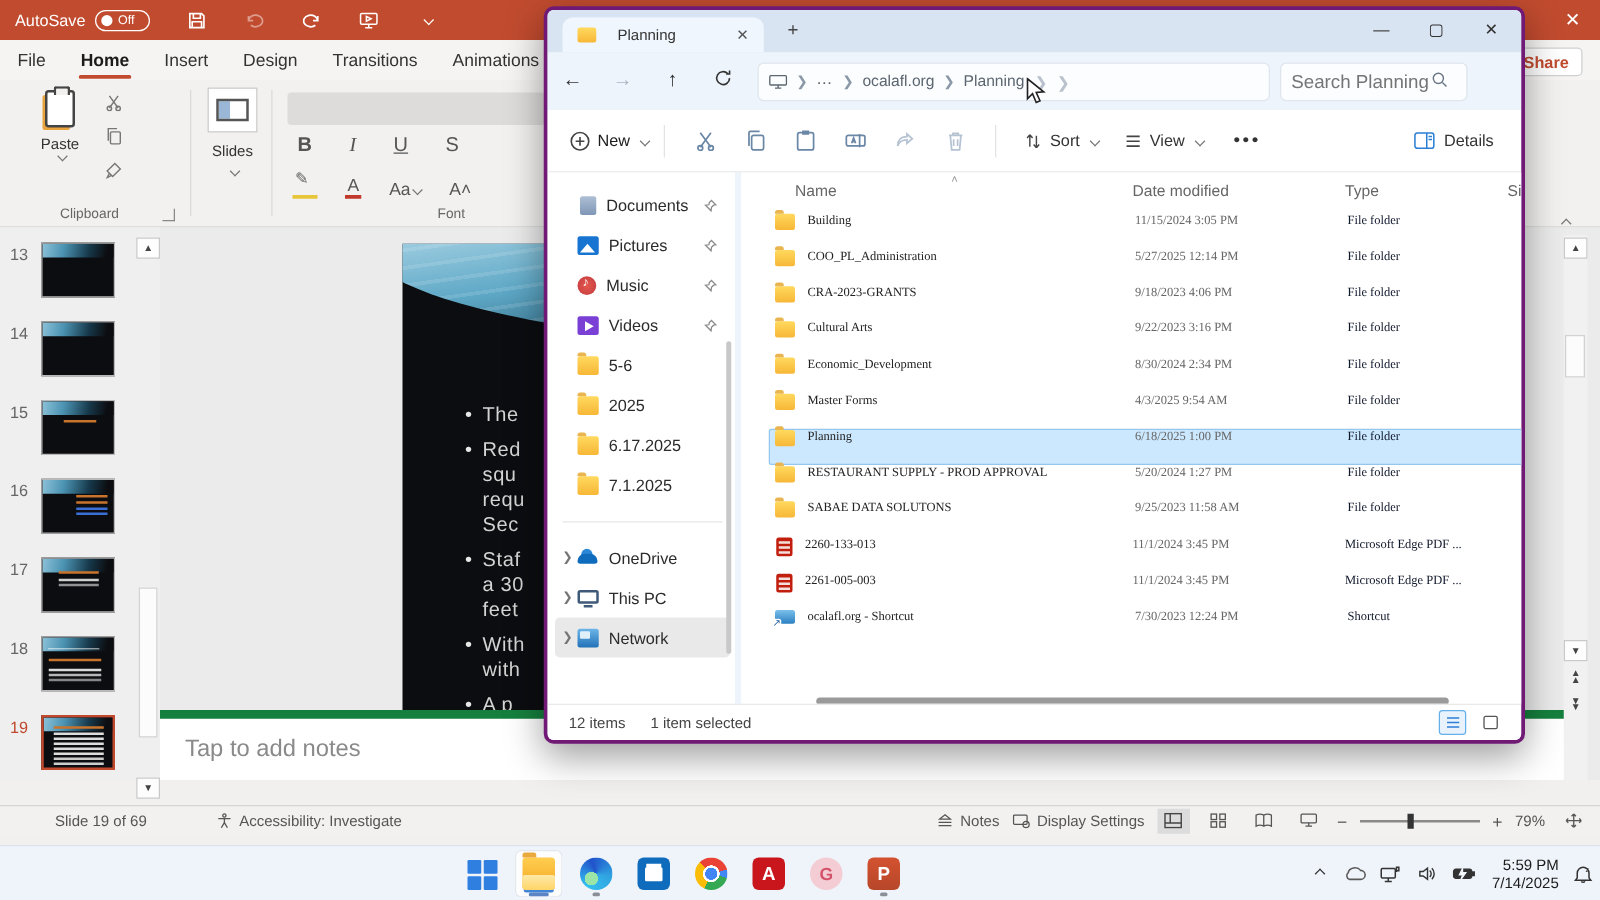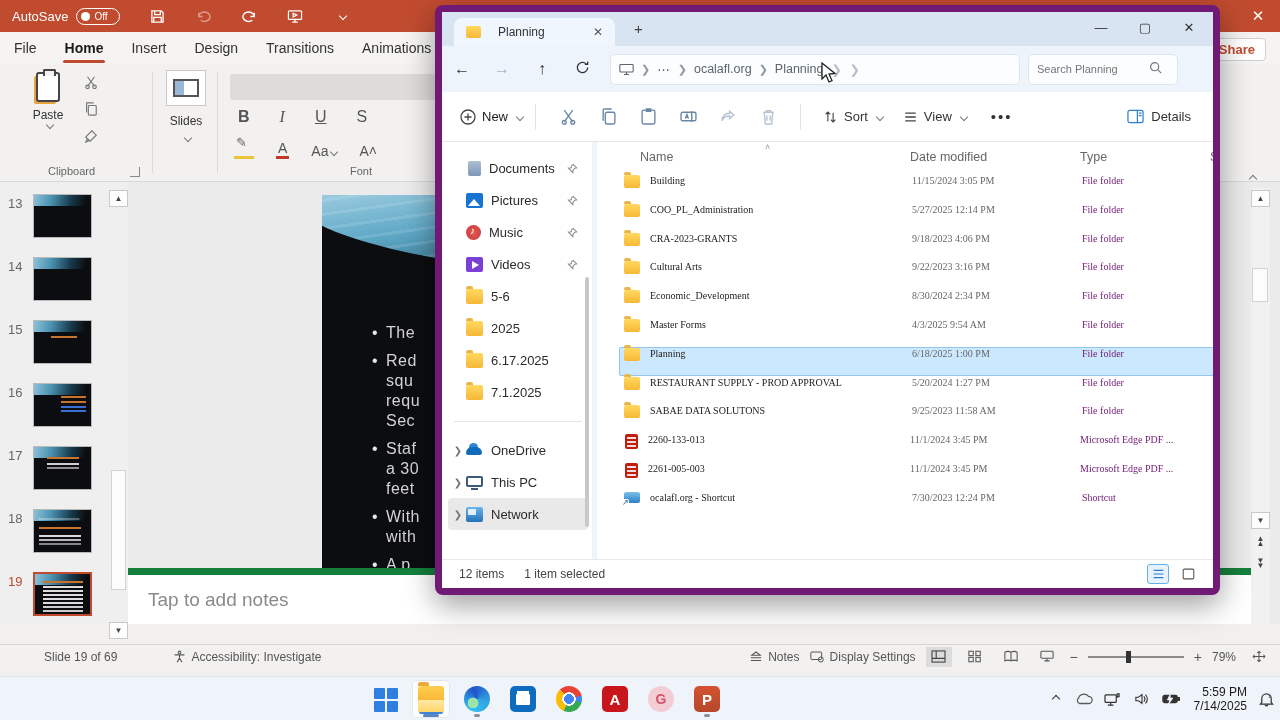--- a/index.html
+++ b/index.html
@@ -84,38 +84,38 @@
   .sb-left { margin-left:44px; }
   .sb-acc { display:flex; align-items:center; gap:5px; margin-left:56px; }
   .sb-right { position:absolute; right:8px; display:flex; align-items:center; gap:10px; }
   .sb-item { display:flex; align-items:center; gap:5px; }
   .sb-viewbtn { width:26px; height:20px; display:flex; align-items:center; justify-content:center; color:#555; }
   .sb-viewbtn.active { background:#dcdcdc; }
   .zoom-track { width:96px; height:2px; background:#8a8a8a; position:relative; }
   .zoom-thumb { position:absolute; left:38px; top:-5px; width:5px; height:12px; background:#333; }
 
   
-  #explorer { position:absolute; left:435px; top:5px; width:785px; height:590px; border-radius:8px; background:#eef4fc; box-shadow:0 10px 30px rgba(0,0,0,.38); border:7px solid #701a75; overflow:hidden; }
+  #explorer { position:absolute; left:435px; top:5px; width:785px; height:590px; border-radius:8px; background:#eef4fc; box-shadow:0 10px 30px rgba(0,0,0,.38); border:3px solid #701a75; overflow:hidden; }
   .xtabstrip { position:absolute; left:0; top:0; right:0; height:34px; background:#d9e4f2; }
   .xtab { position:absolute; left:12px; top:6px; width:161px; height:28px; background:#f0f6fd; border-radius:8px 8px 0 0; display:flex; align-items:center; padding:0 8px; }
   .xtab-title { font-size:12px; color:#333; margin-left:7px; flex:1; }
   .xtab-close { font-size:12px; color:#555; padding:0 4px; }
   .xnewtab { position:absolute; left:192px; top:8px; font-size:15px; color:#444; }
   .xwinctl { position:absolute; top:0; right:2px; display:flex; }
   .xwinctl span { width:44px; height:30px; display:flex; align-items:center; justify-content:center; color:#333; font-size:13px; }
 
   .xaddressrow { position:absolute; left:0; top:34px; right:0; height:46px; background:#eef4fc; display:flex; align-items:center; }
   .xnav { width:40px; text-align:center; font-size:16px; color:#333; }
   .xnav.dim { color:#aab4c0; }
   .addr-box { margin-left:8px; width:410px; height:31px; background:#fbfdfe; border:1px solid #dfe5ec; border-radius:5px; display:flex; align-items:center; padding:0 8px; font-size:12.5px; color:#555; }
   .crumb-sep { color:#8a97a6; margin:0 7px; font-size:11px; }
   .crumb { color:#5c6670; }
   .crumb-ghost { color:#b8c1cc; letter-spacing:2px; margin-left:8px; }
   .search-box { margin-left:8px; width:150px; height:31px; background:#fbfdfe; border:1px solid #dfe5ec; border-radius:5px; display:flex; align-items:center; padding:0 8px; }
-  .search-box input { border:none; outline:none; background:transparent; width:112px; font-size:11px; color:#6d28d9; font-family:"Liberation Sans",sans-serif; }
+  .search-box input { border:none; outline:none; background:transparent; width:112px; font-size:15px; color:#6d28d9; font-family:"Liberation Sans",sans-serif; }
   .mag { color:#6a7685; font-size:12px; }
 
   .xtoolbar { position:absolute; left:0; top:80px; right:0; height:50px; background:#fff; border-bottom:1px solid #e7e7e7; display:flex; align-items:center; }
   .tb-new { display:flex; align-items:center; gap:6px; margin-left:18px; font-size:13px; color:#1b1b1b; }
   .tb-sep { width:1px; height:26px; background:#e3e3e3; margin:0 12px; }
   .tb-ico { width:40px; height:34px; display:flex; align-items:center; justify-content:center; }
   .tb-ico svg { stroke:#6b87a6; }
   .tb-text { display:flex; align-items:center; gap:6px; font-size:13px; color:#333; margin:0 10px; }
   .tb-more { font-size:15px; color:#333; letter-spacing:2px; margin-left:14px; }
   .tb-details { position:absolute; right:22px; display:flex; align-items:center; gap:7px; font-size:13px; color:#333; }
@@ -158,21 +158,21 @@
   .xrow.selected { background:#cce8ff; border-color:#93c7ee; border-radius:2px; }
   .ficon { width:16px; height:13px; flex:none; margin:0 10px 0 4px; position:relative; border-radius:2px; }
   .xrow[data-icon="folder"] .ficon { background:linear-gradient(#ffd95e,#f7b737); }
   .xrow[data-icon="folder"] .ficon::before { content:""; position:absolute; left:0; top:-3px; width:7px; height:3px; background:#eab54e; border-radius:2px 2px 0 0; }
   .xrow[data-icon="pdf"] .ficon { background:#c11e0e; width:13px; height:15px; margin-left:5px; }
   .xrow[data-icon="pdf"] .ficon::after { content:""; position:absolute; left:2px; top:3px; width:9px; height:2px; background:#fff; box-shadow:0 4px 0 #fff, 0 8px 0 #fff; opacity:.85; }
   .xrow[data-icon="shortcut"] .ficon { background:linear-gradient(#7cc0ea,#2b7fc2); height:11px; }
   .xrow[data-icon="shortcut"] .ficon::after { content:"↗"; position:absolute; left:-2px; bottom:-4px; font-size:8px; color:#1b5a9e; background:#fff; border-radius:2px; line-height:8px; }
   .fname { color:#222; width:262px; flex:none; white-space:nowrap; overflow:hidden; }
   .fdate { color:#666; width:170px; flex:none; }
-  .ftype { color:#701a75; white-space:nowrap; }
+  .ftype { color:#0f172a; white-space:nowrap; }
   .xhscroll { position:absolute; left:213px; right:30px; top:548px; height:10px; }
   .xhscroll::before { content:""; position:absolute; left:2px; right:28px; top:2px; height:6px; background:#9a9a9a; border-radius:3px; }
 
   .xstatusbar { position:absolute; left:0; right:0; bottom:0; height:29px; background:#fff; border-top:1px solid #e9e9e9; display:flex; align-items:center; font-size:12px; color:#444; }
   .xs-items { margin-left:17px; }
   .xs-sel { margin-left:20px; }
   .xs-views { position:absolute; right:14px; display:flex; gap:8px; }
   .xs-viewbtn { width:22px; height:20px; display:flex; align-items:center; justify-content:center; border-radius:3px; border:1px solid transparent; color:#5b7globe8; }
   .xs-viewbtn.active { border-color:#66b0ea; background:#e7f2fc; }
 

